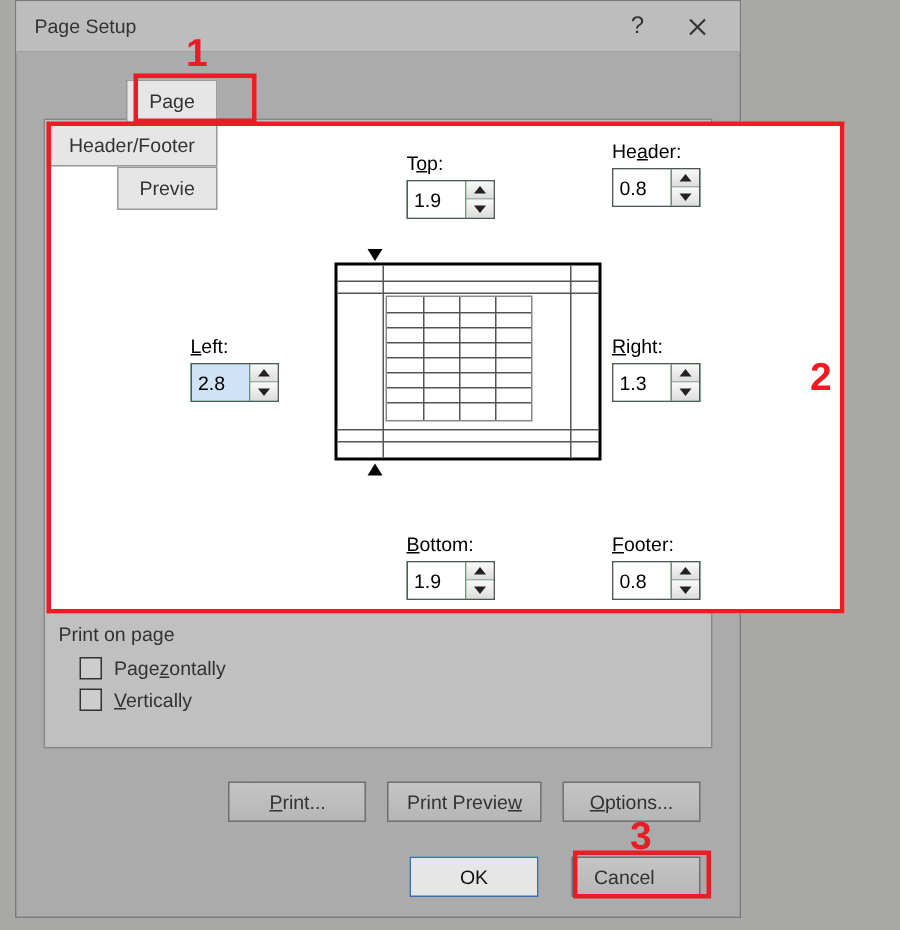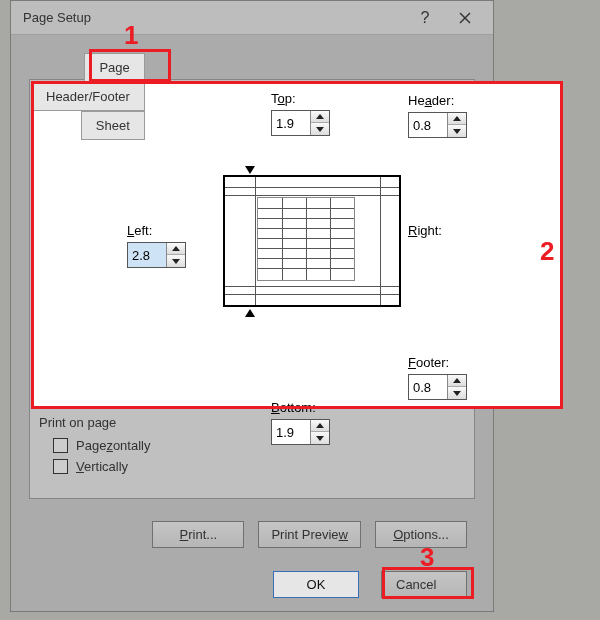--- a/index.html
+++ b/index.html
@@ -241,28 +241,28 @@
       <svg viewBox="0 0 12 12">
           <line x1="1" y1="1" x2="11" y2="11" stroke="#222" stroke-width="1.4"></line>
           <line x1="11" y1="1" x2="1" y2="11" stroke="#222" stroke-width="1.4"></line>
         </svg>
     </div>
   </div>
 
   <div class="tabs">
     <div class="tab">Page</div>
     <div class="tab">Header/Footer</div>
-    <div class="tab">Sheet</div>
+    <div class="tab">Previe</div>
   </div>
 
   <div class="panel-border"></div>
 
   <div class="margins-panel">
 
-    <div class="spin-group" style="left:238px; top:8px;">
+    <div class="spin-group" style="left:238px; top:18px;">
       <div class="spin-label">
         <span>T</span><span class="ul">o</span><span>p:</span>
       </div>
       <div class="spinner">
         <input value="1.9" style="">
         <div class="spin-btns">
           <div class="sb">
               <div class="tri-up"></div>
             </div>
           <div class="sb">
@@ -303,23 +303,34 @@
               <div class="tri-down"></div>
             </div>
         </div>
       </div>
     </div>
 
     <div class="spin-group" style="left:375px; top:140px;">
       <div class="spin-label">
         <span class="ul">R</span><span>ight:</span>
       </div>
-    </div>
-
-    <div class="spin-group" style="left:238px; top:272px;margin-top:45px;">
+      <div class="spinner">
+        <input value="1.3" style="">
+        <div class="spin-btns">
+          <div class="sb">
+              <div class="tri-up"></div>
+            </div>
+          <div class="sb">
+              <div class="tri-down"></div>
+            </div>
+        </div>
+      </div>
+    </div>
+
+    <div class="spin-group" style="left:238px; top:272px;">
       <div class="spin-label">
         <span class="ul">B</span><span>ottom:</span>
       </div>
       <div class="spinner">
         <input value="1.9" style="">
         <div class="spin-btns">
           <div class="sb">
               <div class="tri-up"></div>
             </div>
           <div class="sb">

